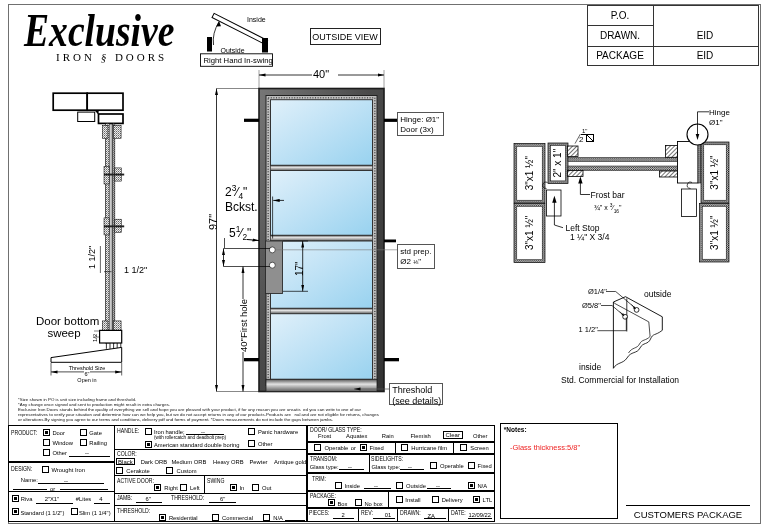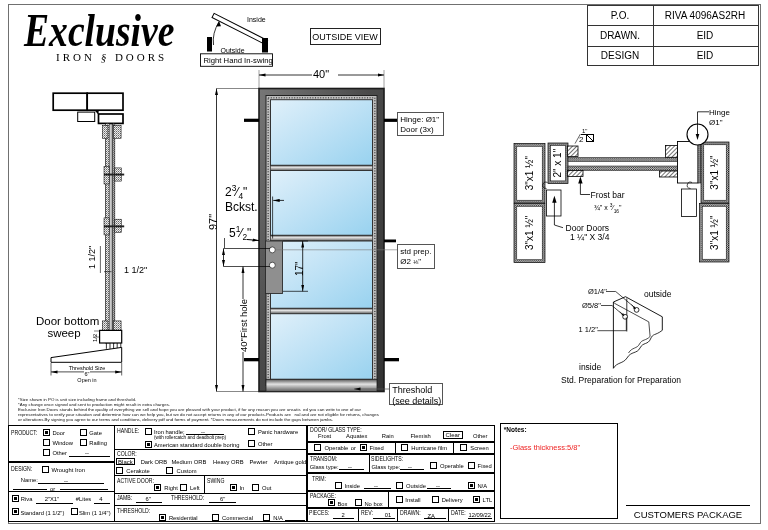--- a/index.html
+++ b/index.html
@@ -42,26 +42,25 @@
 
   <rect x="5.5" y="48.8" width="72" height="12.5" fill="#fff" stroke="#000" stroke-width="0.9"></rect>
   <text x="8.5" y="58" font-size="7.7" font-family="Liberation Sans">Right Hand In-swing</text>
 </svg>
 
 <div class="abs" style="left:309.5px;top:28px;width:71px;height:17px;border:1.4px solid #222;box-sizing:border-box;display:flex;align-items:center;justify-content:center;font-size:9px;">OUTSIDE VIEW</div>
 
 <div class="abs" style="left:586.5px;top:5px;width:172.5px;height:61px;border:1.2px solid #333;box-sizing:border-box;font-size:10px;">
 
   <div class="abs" style="left:0;top:0;width:65px;height:19px;border-right:1.2px solid #333;border-bottom:1.2px solid #333;display:flex;align-items:center;justify-content:center;">P.O.</div>
-  <div class="abs" style="left:65px;top:0;width:105px;height:19px;border-bottom:1.2px solid #333;display:flex;align-items:center;justify-content:center;">RIVA 4096AS2RH</div>
 
   <div class="abs" style="left:0;top:19px;width:65px;height:21px;border-right:1.2px solid #333;border-bottom:1.2px solid #333;display:flex;align-items:center;justify-content:center;">DRAWN.</div>
   <div class="abs" style="left:65px;top:19px;width:105px;height:21px;border-bottom:1.2px solid #333;display:flex;align-items:center;justify-content:center;">EID</div>
 
-  <div class="abs" style="left:0;top:40px;width:65px;height:19px;border-right:1.2px solid #333;display:flex;align-items:center;justify-content:center;">DESIGN</div>
+  <div class="abs" style="left:0;top:40px;width:65px;height:19px;border-right:1.2px solid #333;display:flex;align-items:center;justify-content:center;">PACKAGE</div>
   <div class="abs" style="left:65px;top:40px;width:105px;height:19px;display:flex;align-items:center;justify-content:center;">EID</div>
 </div>
 
 <svg class="abs" style="left:30px;top:85px;" width="200" height="300" viewBox="0 0 200 300">
   <defs>
     <pattern id="phatch" width="3" height="3" patternUnits="userSpaceOnUse" patternTransform="rotate(45)">
       <rect width="3" height="3" fill="#fff"></rect>
         <line x1="0" y1="0" x2="0" y2="3" stroke="#000" stroke-width="1.1"></line>
     </pattern>
     <pattern id="pdot" width="2" height="2" patternUnits="userSpaceOnUse">
@@ -307,21 +306,21 @@
 
 <div class="lbl" style="left:709px;top:108px;font-size:8px;line-height:1.3;">Hinge<br>Ø1"</div>
 
 <div class="lbl" style="left:581px;top:127.5px;font-size:6px;border-bottom:0.8px solid #000;padding:0 1px;">1"</div>
 <div class="lbl" style="left:579px;top:133.5px;font-size:8px;">2 <span style="display:inline-block;width:6px;height:6px;border:0.8px solid #000;background:linear-gradient(45deg,transparent 44%,#000 44%,#000 56%,transparent 56%);"></span></div>
 
 <div class="lbl" style="left:590.5px;top:190.5px;font-size:8.5px;">Frost bar</div>
 
 <div class="lbl" style="left:594px;top:202.5px;font-size:7px;">¾" x <sup>3</sup>⁄<sub style="font-size:70%">16</sub>"</div>
 
-<div class="lbl" style="left:565.5px;top:223.5px;font-size:8.5px;">Door Doors</div>
+<div class="lbl" style="left:565.5px;top:223.5px;font-size:8.5px;">Left Stop</div>
 
 <div class="lbl" style="left:570px;top:233px;font-size:8.5px;">1 ¼" X 3/4</div>
 
 <svg class="abs" style="left:555px;top:283px;" width="160" height="110" viewBox="0 0 160 110">
 
   <path d="M58.4,19 V85.3" stroke="#000" stroke-width="0.9" fill="none"></path>
 
   <path d="M58.4,19 L70.5,13.7 L107.3,33.8 V47.3" stroke="#000" stroke-width="0.9" fill="none"></path>
 
   <path d="M71.8,15.4 L71.8,48.5" stroke="#000" stroke-width="0.8" fill="none"></path>
@@ -351,21 +350,21 @@
 <div class="lbl" style="left:588px;top:287.5px;font-size:7.5px;">Ø1/4"</div>
 
 <div class="lbl" style="left:582px;top:301.5px;font-size:7.5px;">Ø5/8"</div>
 
 <div class="lbl" style="left:578.5px;top:325.5px;font-size:7.5px;">1 1/2"</div>
 
 <div class="lbl" style="left:644px;top:289.5px;font-size:8.5px;">outside</div>
 
 <div class="lbl" style="left:579px;top:363px;font-size:8.5px;">inside</div>
 
-<div class="lbl" style="left:561px;top:376px;font-size:8.5px;">Std. Preparation for Preparation</div>
+<div class="lbl" style="left:561px;top:376px;font-size:8.5px;">Std. Commercial for Installation</div>
 
 <div class="lbl" style="left:18px;top:398px;font-size:4.4px;line-height:1.12;color:#111;">*Size shown in PO is unit size including frame and threshold.<br>*Any change once signed and sent to production might result in extra charges.<br>Exclusive Iron Doors stands behind the quality of everything we sell and hope you are pleased with your product, if for any reason you are unsatis&nbsp;&nbsp;ed you can write to one of our<br>representatives to verify your situation and determine how can we help you, but we do not accept returns in any of our products.Products are&nbsp;&nbsp;&nbsp;nal and are not eligible for returns, changes<br>or alterations.By signing you agree to our terms and conditions, delivery pdf and forms of payment. *Doors measurements do not include the gaps between jambs.</div>
 
 <div style="position:absolute;left:0;top:0;font-size:5.8px;">
 
 <div class="bx" style="left:7.7px;top:424.6px;width:106.9px;height:37.9px;border-width:1.2px;"></div>
 <div class="lbl tt" style="left:11.4px;top:428.5px;">PRODUCT:</div>
 <div class="cb ck" style="left:42.6px;top:429.3px;"></div>
     <div class="lbl" style="left:52.4px;top:430.2px;">Door</div>
 <div class="cb" style="left:80px;top:429.3px;"></div>

